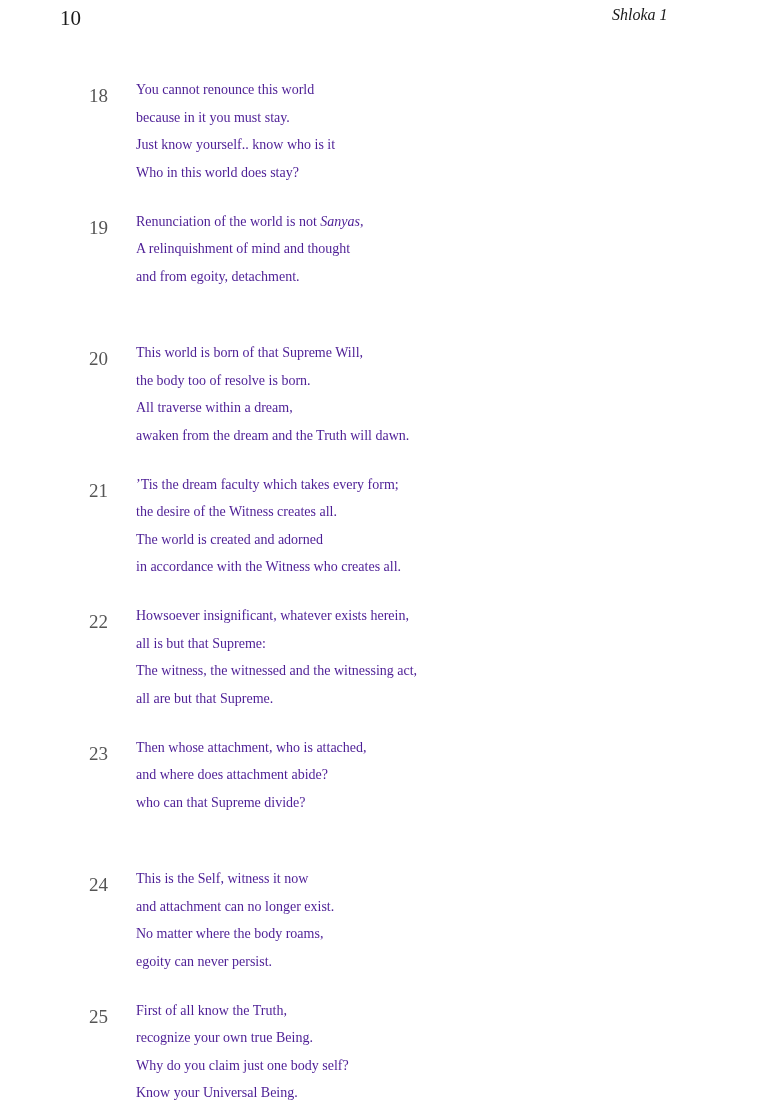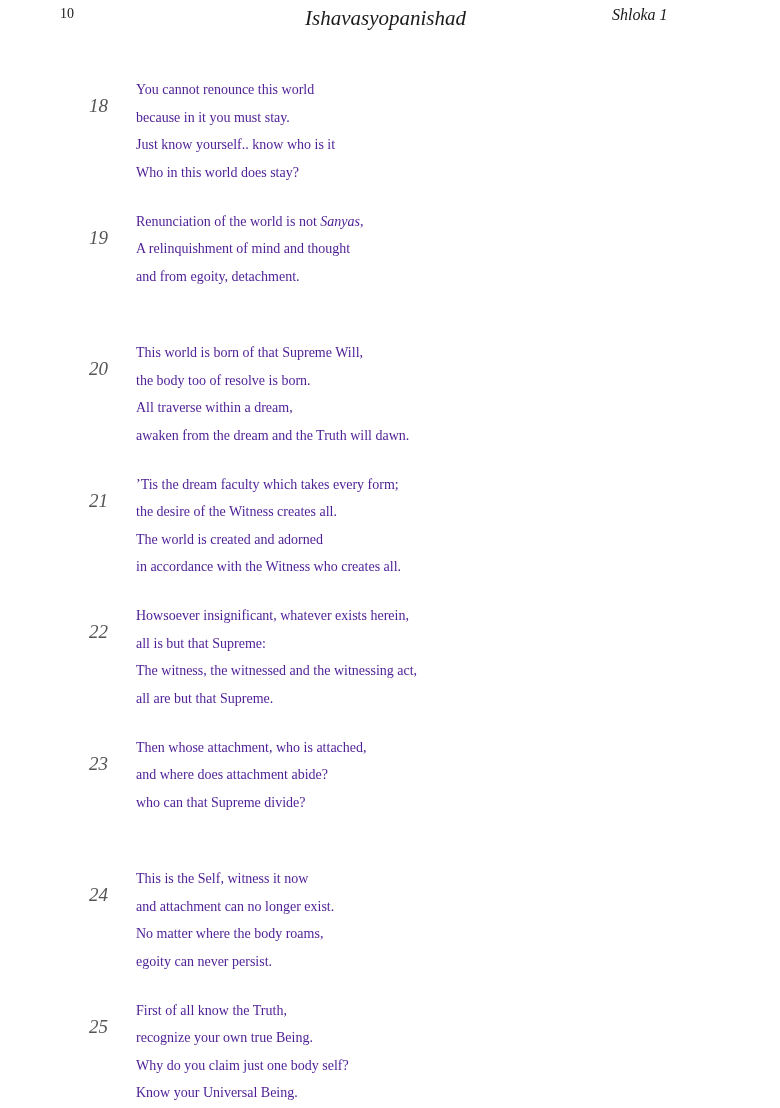--- a/index.html
+++ b/index.html
@@ -19,21 +19,21 @@
       position: absolute;
       top: 6px;
       left: 0;
       width: 780px;
       height: 30px;
     }
     .page-number {
       position: absolute;
       left: 60px;
       top: 0;
-      font-size: 14px;
+      font-size: 21px;
       color: #1a1a1a;
     }
     .book-title {
       position: absolute;
       left: 305px;
       top: 0;
       font-size: 21px;
       font-style: italic;
       color: #1a1a1a;
     }
@@ -51,23 +51,22 @@
       left: 0;
       width: 780px;
     }
     .stanza {
       position: relative;
       height: 131.5px;
     }
     .verse-number {
       position: absolute;
       left: 89px;
-      top: 16px;
+      top: 6px;
       font-size: 19px;
-      font-style: italic;
       color: #555555;
       line-height: 27.5px;
     }
     .verse-lines {
       position: absolute;
       left: 136px;
       top: 0;
       font-size: 14px;
       line-height: 27.5px;
       color: #4c1d95;
@@ -76,21 +75,20 @@
     .verse-line {
       display: block;
     }
     .verse-line i { font-style: italic; }
   </style>
 </head>
 <body>
 
 <div class="running-header">
   <span class="page-number">10</span>
-  <span class="book-title">Ishavasyopanishad</span>
   <span class="section-label">Shloka 1</span>
 </div>
 
 <div class="verses">
   <div class="stanza">
     <span class="verse-number">18</span>
     <div class="verse-lines">
       <span class="verse-line">You cannot renounce this world</span>
       <span class="verse-line">because in it you must stay.</span>
       <span class="verse-line">Just know yourself.. know who is it</span>

